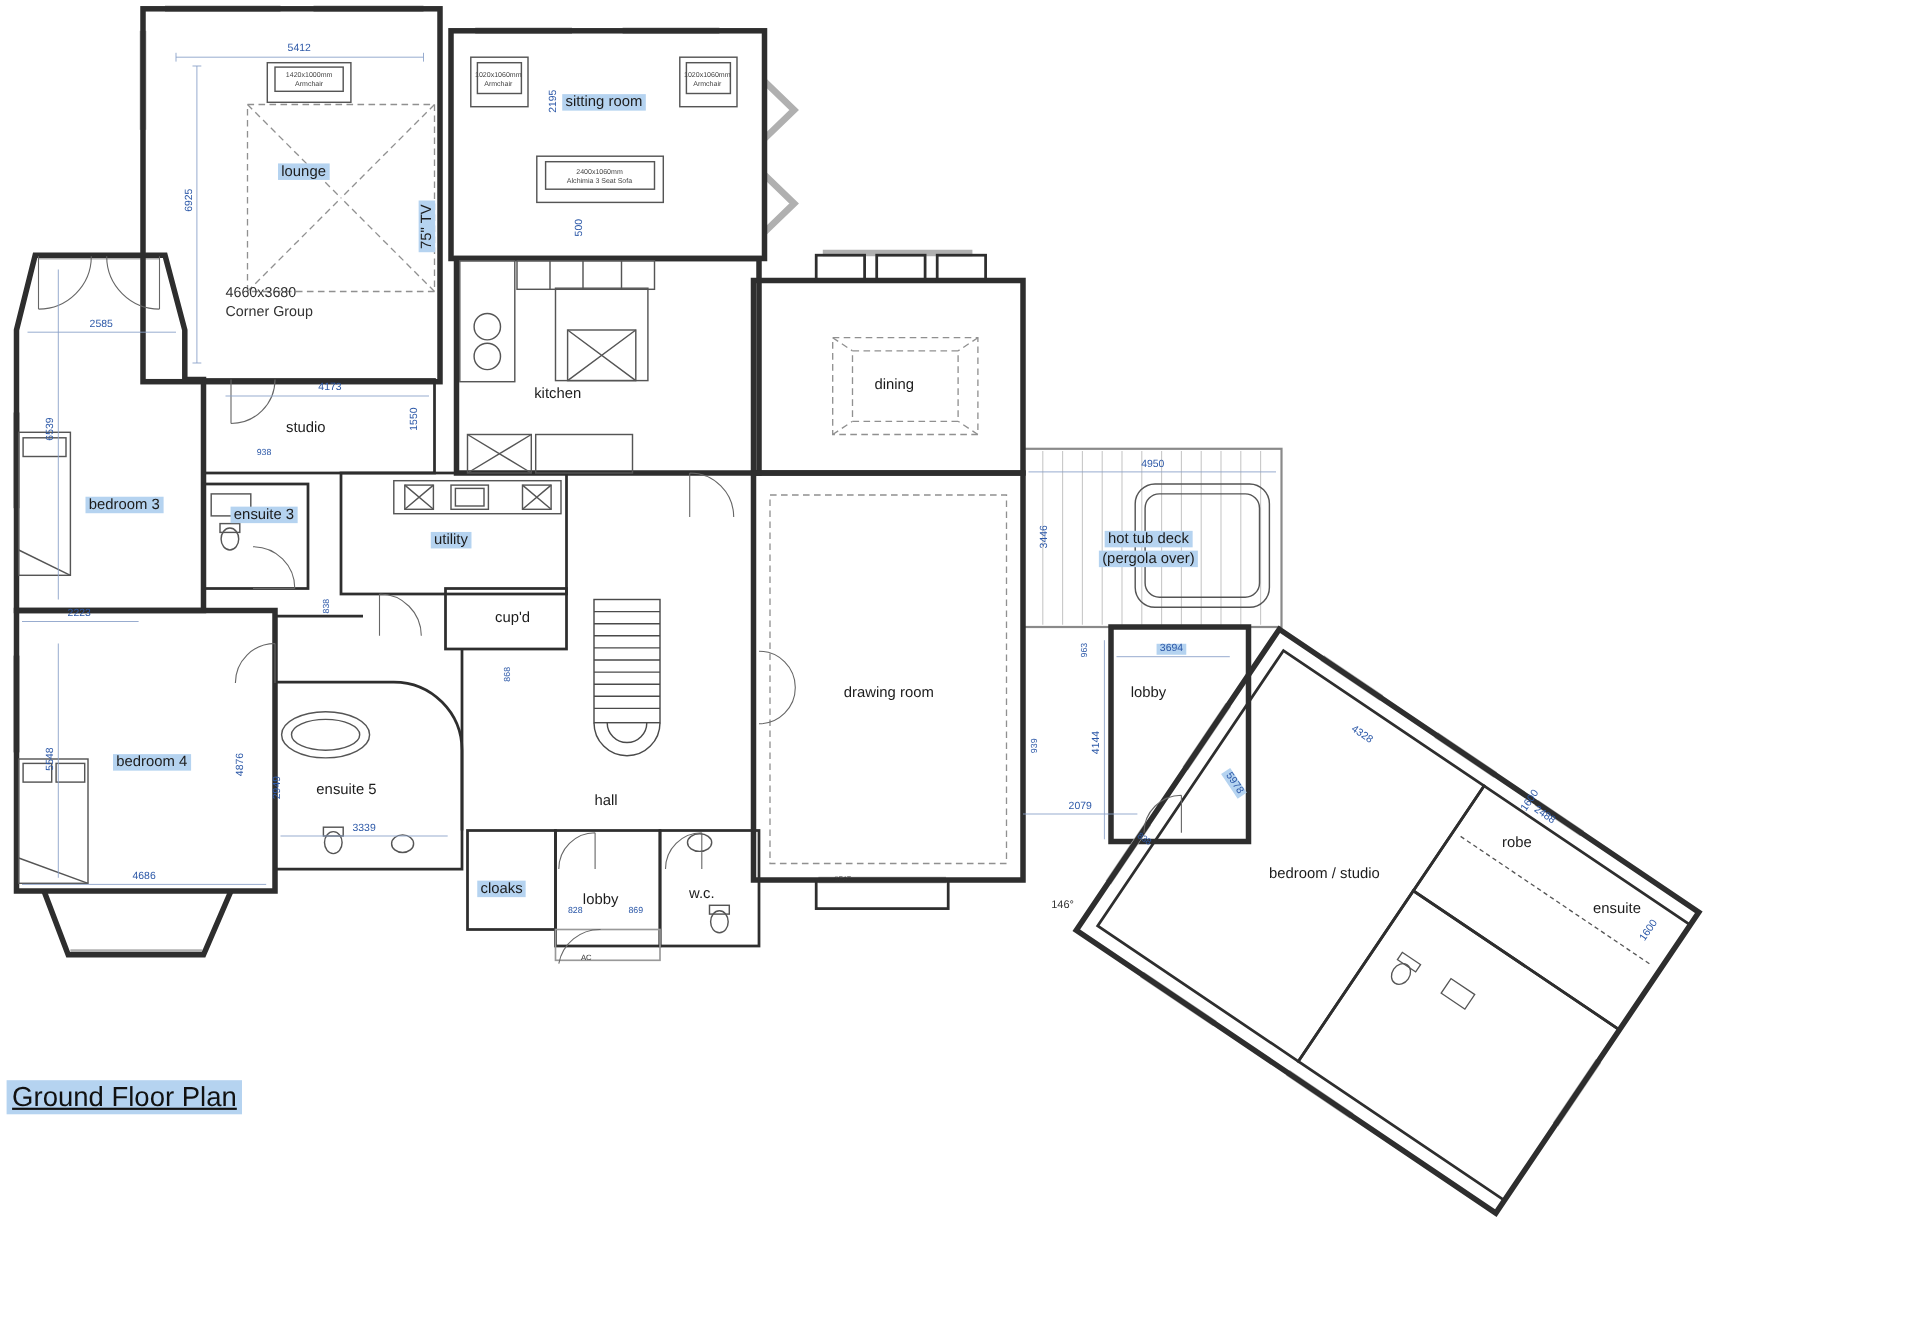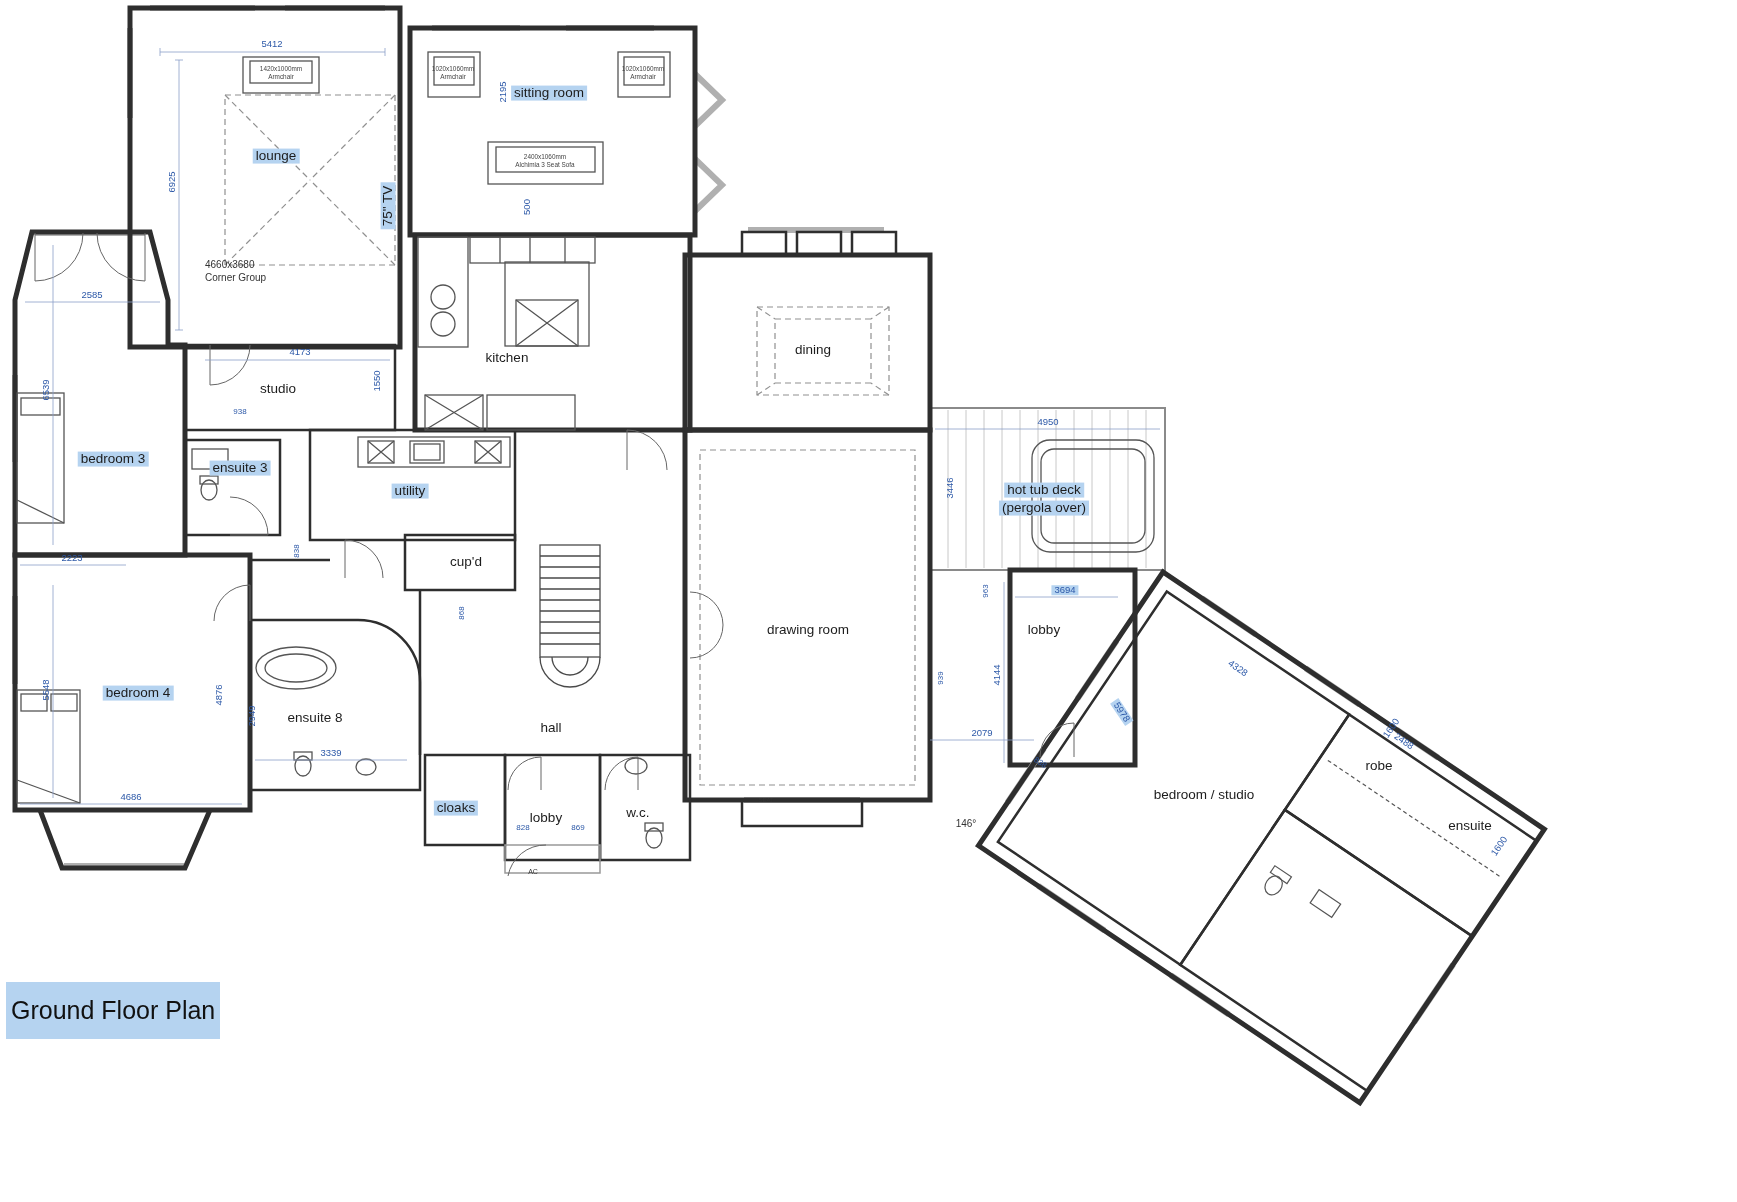--- a/index.html
+++ b/index.html
@@ -9,24 +9,24 @@
   .lbl{position:absolute;transform:translate(-50%,-50%);font-size:13.5px;color:#1c1c1c;
        white-space:nowrap;line-height:1.1;}
   .hl{background:#b5d3f0;padding:0 3px;}
   .v{transform:translate(-50%,-50%) rotate(-90deg);}
   .dim{position:absolute;transform:translate(-50%,-50%);font-size:9.5px;color:#2d59a8;
        white-space:nowrap;line-height:1;}
   .dim.v{transform:translate(-50%,-50%) rotate(-90deg);}
   .dims{font-size:8px;}
   .flab{position:absolute;transform:translate(-50%,-50%);font-size:6.4px;color:#444;
         text-align:center;line-height:1.25;white-space:nowrap;}
-  .flab-left{position:absolute;font-size:10px;color:#333;line-height:1.3;white-space:nowrap;}
+  .flab-left{position:absolute;font-size:13px;color:#333;line-height:1.3;white-space:nowrap;}
   .ann{position:absolute;transform:translate(-50%,-50%);font-size:9px;color:#333;white-space:nowrap;}
   .title{position:absolute;left:6px;top:982px;font-size:25px;color:#111;
-         background:#b5d3f0;padding:14px 5px;}
+         background:#b5d3f0;padding:1px 5px;text-decoration:underline;}
 </style>
 </head>
 <body>
 
 <div class="plan">
 
   <svg width="1737" height="1202" viewBox="0 0 1737 1202">
 
     <g stroke="#c8c8c8" stroke-width="1">
       <path d="M948,410 V568 M966,410 V568 M984,410 V568 M1002,410 V568 M1020,410 V568 M1038,410 V568 M1056,410 V568 M1074,410 V568 M1092,410 V568 M1110,410 V568 M1128,410 V568 M1146,410 V568"></path>
@@ -206,21 +206,21 @@
   <span class="lbl hl" style="left:276px;top:156px">lounge</span>
   <span class="lbl hl" style="left:549px;top:93px">sitting room</span>
   <span class="lbl" style="left:507px;top:358px">kitchen</span>
   <span class="lbl" style="left:813px;top:350px">dining</span>
   <span class="lbl" style="left:278px;top:389px">studio</span>
   <span class="lbl hl" style="left:113px;top:459px">bedroom 3</span>
   <span class="lbl hl" style="left:240px;top:468px">ensuite 3</span>
   <span class="lbl hl" style="left:410px;top:491px">utility</span>
   <span class="lbl" style="left:466px;top:562px">cup'd</span>
   <span class="lbl hl" style="left:138px;top:693px">bedroom 4</span>
-  <span class="lbl" style="left:315px;top:718px">ensuite 8</span>
+  <span class="lbl" style="left:315px;top:718px">ensuite 5</span>
   <span class="lbl" style="left:551px;top:728px">hall</span>
   <span class="lbl hl" style="left:456px;top:808px">cloaks</span>
   <span class="lbl" style="left:546px;top:818px">lobby</span>
   <span class="lbl" style="left:638px;top:813px">w.c.</span>
   <span class="lbl" style="left:808px;top:630px">drawing room</span>
   <span class="lbl hl" style="left:1044px;top:490px">hot tub deck</span>
   <span class="lbl hl" style="left:1044px;top:508px">(pergola over)</span>
   <span class="lbl" style="left:1044px;top:630px">lobby</span>
   <span class="lbl" style="left:1204px;top:795px">bedroom / studio</span>
   <span class="lbl" style="left:1379px;top:766px">robe</span>

